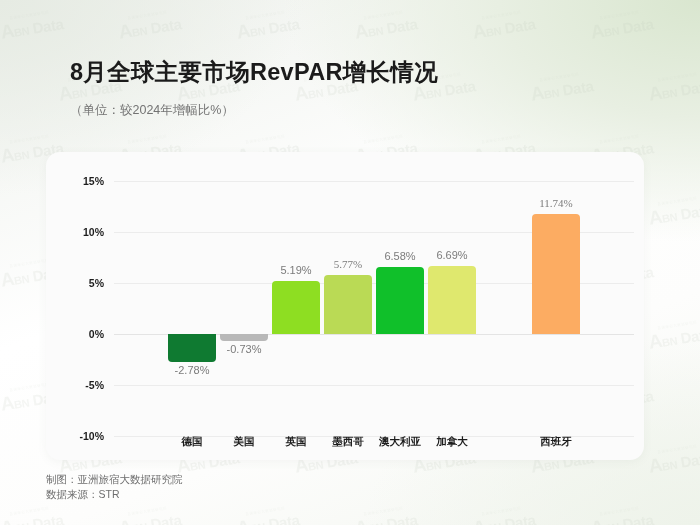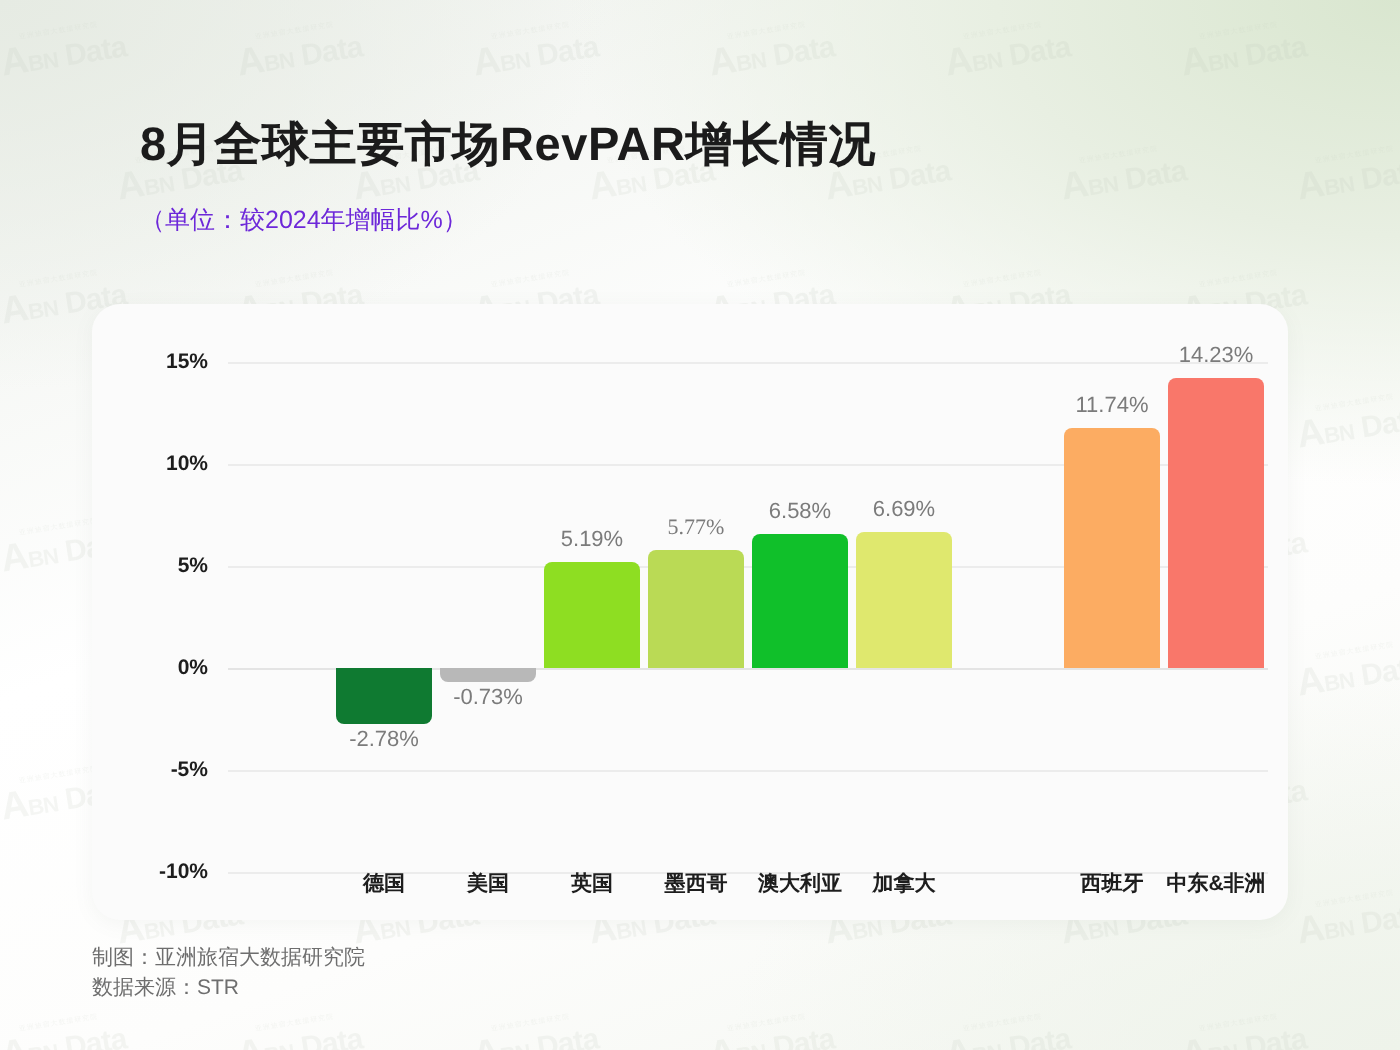--- a/index.html
+++ b/index.html
@@ -56,21 +56,21 @@
   #chart-title {
     position:absolute; left:70px; top:56px;
     font-size:23.5px; font-weight:700;
     color:#1b1b1b;
     letter-spacing:.3px;
     white-space:nowrap;
   }
   #chart-subtitle {
     position:absolute; left:70px; top:102px;
     font-size:12.5px;
-    color:#6d28d9;
+    color:#737373;
     white-space:nowrap;
   }
 
   
   #chart-card {
     position:absolute;
     left:46px; top:152px;
     width:598px; height:308px;
     background:#fbfbfb;
     border-radius:14px;
@@ -427,29 +427,24 @@
         <div class="bar-col" style="left: 50%; width: 10%;">
           <div class="bar pos" style="height: 67.116px; top: 114.884px; background: rgb(16, 192, 42);"></div>
           <div class="bar-label" style="top: 97.884px;">6.58%</div>
           <div class="xtick" style="top: 283px;">澳大利亚</div>
         </div>
         <div class="bar-col" style="left: 60%; width: 10%;">
           <div class="bar pos" style="height: 68.238px; top: 113.762px; background: rgb(223, 232, 110);"></div>
           <div class="bar-label" style="top: 96.762px;">6.69%</div>
           <div class="xtick" style="top: 283px;">加拿大</div>
         </div>
-        <div class="bar-col" style="left: 80%; width: 10%;">
+        <div class="bar-col" style="left: 80%; width: 10%; font-family: Liberation Serif, serif;">
           <div class="bar pos" style="height: 119.748px; top: 62.252px; background: rgb(252, 172, 98);"></div>
           <div class="bar-label" style="top: 45.252px;">11.74%</div>
           <div class="xtick" style="top: 283px;">西班牙</div>
-        </div>
-        <div class="bar-col" style="left: 90%; width: 10%;">
-          <div class="bar pos" style="height: 145.146px; top: 36.854px; background: rgb(249, 119, 106);"></div>
-          <div class="bar-label" style="top: 19.854px;">14.23%</div>
-          <div class="xtick" style="top: 283px;">中东&amp;非洲</div>
         </div>
       </div>
   </div>
 </div>
 
 <div id="footer">
   <div>制图：亚洲旅宿大数据研究院</div>
   <div>数据来源：STR</div>
 </div>
 

